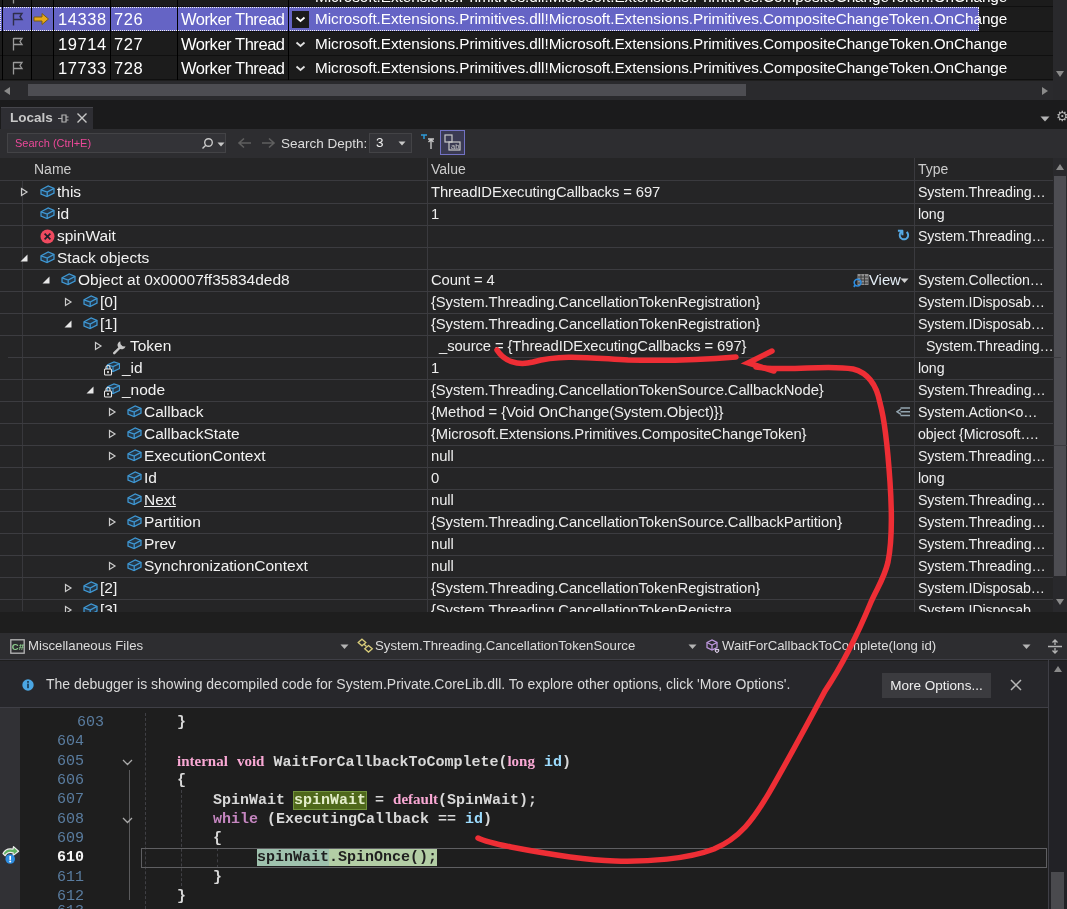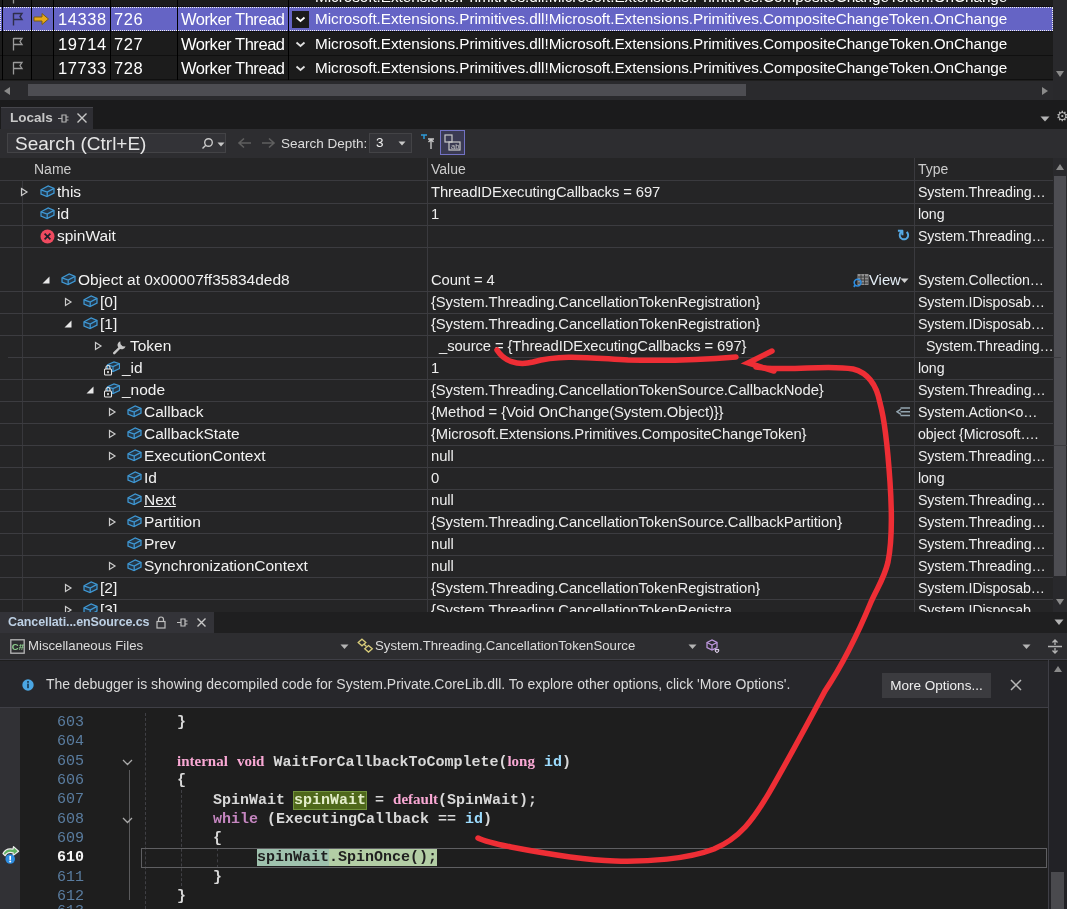--- a/index.html
+++ b/index.html
@@ -2,21 +2,21 @@
 <html><head>
 <meta charset="utf-8">
 <style>
   html,body{margin:0;padding:0;background:#1e1e1e;}
   #page{position:relative;width:1067px;height:909px;overflow:hidden;background:#1e1e1e;
         font-family:"Liberation Sans",sans-serif;color:#f0f0f0;}
   .abs{position:absolute;}
   .vline{position:absolute;width:1px;background:#000;}
   
   #threads{position:absolute;left:0;top:0;width:1053px;height:80px;background:#1c1c1c;overflow:hidden;}
-  .trow{position:absolute;left:0;width:1053px;height:24px;}
+  .trow{position:absolute;left:0;width:979px;height:24px;}
   .trow .c{position:absolute;top:0;height:24px;line-height:24px;color:#fff;}
   
   #locals{position:absolute;left:0;top:107px;width:1067px;height:505px;background:#252526;overflow:hidden;}
   .lrow{position:absolute;left:0;width:1053px;height:22px;border-bottom:1px solid #3c3c40;}
   .lrow .nm{position:absolute;top:0;height:22px;line-height:22px;font-size:15.5px;color:#f2f2f2;white-space:pre;}
   .lrow .val{position:absolute;left:431px;top:0;height:22px;line-height:22px;font-size:14.8px;letter-spacing:-0.1px;color:#eeeeee;white-space:pre;}
   .lrow .typ{position:absolute;left:918px;top:0;height:22px;line-height:22px;font-size:14.2px;letter-spacing:-0.1px;color:#eeeeee;white-space:pre;}
   .exp{position:absolute;top:6px;}
   .lic{position:absolute;top:4px;}
   
@@ -126,21 +126,21 @@
           <path d="M1.5,1.5 L10.5,10.5 M10.5,1.5 L1.5,10.5" stroke="#c8c8c8" stroke-width="1.4"></path>
         </svg>
       <svg class="abs" style="left:1040px;top:9px;" width="10" height="6" viewBox="0 0 10 6">
           <path d="M0.5,0.5 L5,5.5 L9.5,0.5 Z" fill="#b4b4b4"></path>
         </svg>
       <div class="abs" style="left:1056px;top:1px;font-size:14px;color:#b4b4b4;">⚙</div>
     </div>
 
     <div class="abs" style="left:0;top:22px;width:1067px;height:29px;background:#2d2d30;">
       <div class="abs" style="left:7px;top:4px;width:219px;height:20px;background:#333337;border:1px solid #434346;box-sizing:border-box;">
-        <div class="abs" style="left:7px;top:0;height:18px;line-height:19px;font-size:19px;color:#e5e5e5;">Search (Ctrl+E)</div>
+        <div class="abs" style="left:7px;top:0;height:18px;line-height:19px;font-size:11px;color:#ec4899;">Search (Ctrl+E)</div>
         <svg class="abs" style="left:193px;top:3px;" width="13" height="13" viewBox="0 0 13 13">
             <circle cx="7.5" cy="5.5" r="3.8" fill="none" stroke="#c8c8c8" stroke-width="1.4"></circle>
             <path d="M4.8,8.2 L1.5,11.5" stroke="#c8c8c8" stroke-width="1.4"></path>
           </svg>
         <svg class="abs" style="left:209px;top:8px;" width="8" height="5" viewBox="0 0 8 5">
             <path d="M0.5,0.5 L4,4.5 L7.5,0.5 Z" fill="#c8c8c8"></path>
           </svg>
       </div>
       <svg class="abs" style="left:237px;top:7px;" width="16" height="14" viewBox="0 0 16 14">
           <path d="M14,7 H3 M7,2.5 L2,7 L7,11.5" fill="none" stroke="#5f5f5f" stroke-width="1.6"></path>
@@ -210,20 +210,30 @@
         <div class="typ">long</div>
       </div>
     <div class="lrow" style="top:118px;">
         <svg class="lic" style="left:40px;top:4px;" width="15" height="15" viewBox="0 0 15 15">
           <circle cx="7.5" cy="7.5" r="7" fill="#ef4a5f"></circle>
           <path d="M4.6,4.6 L10.4,10.4 M10.4,4.6 L4.6,10.4" stroke="#20202a" stroke-width="1.7"></path>
         </svg>
         <div class="nm" style="left:57px;">spinWait</div>
         <div class="typ">System.Threading…</div>
         <div class="abs" style="left:897px;top:0;height:22px;line-height:21px;font-size:16px;color:#55a8e2;font-weight:700;">↻</div>
+      </div>
+    <div class="lrow" style="top:140px;">
+        <svg class="exp" style="left:20px;" width="9" height="10" viewBox="0 0 9 10">
+          <path d="M7.5,1.5 L7.5,8.5 L0.5,8.5 Z" fill="#e8e8e8"></path>
+        </svg>
+        <svg class="lic" style="left:40px;" width="15" height="13" viewBox="0 0 15 13">
+          <path d="M1,4.8 L8.2,1 L14,3.4 L14,8 L7,11.6 L1,9.2 Z" fill="#253645" stroke="#3f98d4" stroke-width="1.25"></path>
+          <path d="M1,4.8 L7.2,7 L14,3.4 M7.2,7 L7.2,11.6" fill="none" stroke="#3f98d4" stroke-width="1.25"></path>
+        </svg>
+        <div class="nm" style="left:57px;">Stack objects</div>
       </div>
     <div class="lrow" style="top:162px;">
         <svg class="exp" style="left:42px;" width="9" height="10" viewBox="0 0 9 10">
           <path d="M7.5,1.5 L7.5,8.5 L0.5,8.5 Z" fill="#e8e8e8"></path>
         </svg>
         <svg class="lic" style="left:61px;" width="15" height="13" viewBox="0 0 15 13">
           <path d="M1,4.8 L8.2,1 L14,3.4 L14,8 L7,11.6 L1,9.2 Z" fill="#253645" stroke="#3f98d4" stroke-width="1.25"></path>
           <path d="M1,4.8 L7.2,7 L14,3.4 M7.2,7 L7.2,11.6" fill="none" stroke="#3f98d4" stroke-width="1.25"></path>
         </svg>
         <div class="nm" style="left:78px;">Object at 0x00007ff35834ded8</div>
@@ -423,38 +433,20 @@
           <path d="M1,4.8 L7.2,7 L14,3.4 M7.2,7 L7.2,11.6" fill="none" stroke="#3f98d4" stroke-width="1.25"></path>
         </svg>
         <div class="nm" style="left:100px;">[3]</div>
         <div class="val">{System.Threading.CancellationTokenRegistra</div>
         <div class="typ">System.IDisposab…</div>
       </div>
   </div>
 
   <div id="editor">
 
-    <div class="abs" style="left:0;top:0;width:1067px;height:21px;background:#1f1f20;">
-      <div class="abs" style="left:0;top:0;width:214px;height:21px;background:#333338;">
-        <div class="abs" style="left:8px;top:0;height:21px;line-height:20px;font-size:12.5px;font-weight:700;color:#bdd0e4;letter-spacing:-0.1px;">Cancellati...enSource.cs</div>
-        <svg class="abs" style="left:155px;top:4px;" width="12" height="13" viewBox="0 0 12 13">
-            <rect x="2" y="5.5" width="8" height="6.5" fill="none" stroke="#c0c0c0" stroke-width="1.2"></rect>
-            <path d="M3.5,5.5 V3.5 A2.5,2.5 0 0 1 8.5,3.5 V5.5" fill="none" stroke="#c0c0c0" stroke-width="1.2"></path>
-          </svg>
-        <svg class="abs" style="left:176px;top:4px;" width="13" height="13" viewBox="0 0 13 13">
-            <path d="M1,6.5 H5 M5,3 H9 V10 H5 Z M9,5 H11.5 M9,8 H11.5" stroke="#c0c0c0" stroke-width="1.2" fill="none"></path>
-          </svg>
-        <svg class="abs" style="left:196px;top:5px;" width="11" height="11" viewBox="0 0 11 11">
-            <path d="M1.5,1.5 L9.5,9.5 M9.5,1.5 L1.5,9.5" stroke="#c8c8c8" stroke-width="1.4"></path>
-          </svg>
-      </div>
-      <svg class="abs" style="left:1054px;top:7px;" width="10" height="7" viewBox="0 0 10 7">
-          <path d="M0.5,0.5 L5,6 L9.5,0.5 Z" fill="#b4b4b4"></path>
-        </svg>
-    </div>
 
     <div class="abs" style="left:0;top:21px;width:1067px;height:27px;background:#2d2d30;border-bottom:1px solid #3f3f46;box-sizing:border-box;">
       <svg class="abs" style="left:10px;top:6px;" width="15" height="15" viewBox="0 0 15 15">
           <rect x="0.8" y="0.8" width="13.4" height="13.4" fill="none" stroke="#b8b8b8" stroke-width="1.3"></rect>
           <text x="1.8" y="11" font-size="9.5" font-weight="bold" fill="#8fd08f" font-family="Liberation Sans">C#</text>
         </svg>
       <div class="abs" style="left:28px;top:0;height:26px;line-height:26px;font-size:13.2px;color:#dcdcdc;">Miscellaneous Files</div>
       <svg class="abs" style="left:340px;top:11px;" width="9" height="6" viewBox="0 0 9 6">
           <path d="M0.5,0.5 L4.5,5 L8.5,0.5 Z" fill="#b4b4b4"></path>
         </svg>
@@ -469,20 +461,21 @@
       <svg class="abs" style="left:688px;top:11px;" width="9" height="6" viewBox="0 0 9 6">
           <path d="M0.5,0.5 L4.5,5 L8.5,0.5 Z" fill="#b4b4b4"></path>
         </svg>
       <svg class="abs" style="left:705px;top:5px;" width="17" height="17" viewBox="0 0 17 17">
           <g fill="none" stroke="#c09ae0" stroke-width="1.25">
             <path d="M2,4.5 L7,2 L12,4.5 L12,9.5 L7,12 L2,9.5 Z"></path>
             <path d="M2,4.5 L7,7 L12,4.5 M7,7 L7,12"></path>
             <path d="M10.2,12.2 C10.2,10.9 12,10.9 12,12.2 C12,10.9 13.8,10.9 13.8,12.2 C13.8,13.4 12,14.6 12,14.6 C12,14.6 10.2,13.4 10.2,12.2 Z" stroke="#e2d4ee" stroke-width="1.1"></path>
           </g>
         </svg>
+      <div class="abs" style="left:722px;top:0;height:26px;line-height:26px;font-size:13.2px;color:#dcdcdc;">WaitForCallbackToComplete(long id)</div>
       <svg class="abs" style="left:1022px;top:11px;" width="9" height="6" viewBox="0 0 9 6">
           <path d="M0.5,0.5 L4.5,5 L8.5,0.5 Z" fill="#b4b4b4"></path>
         </svg>
       <svg class="abs" style="left:1046px;top:6px;" width="18" height="15" viewBox="0 0 18 15">
           <path d="M2,7.5 H16 M9,1 V6 M9,9 V14 M6.5,3.5 L9,1 L11.5,3.5 M6.5,11.5 L9,14 L11.5,11.5" stroke="#b4b4b4" stroke-width="1.3" fill="none"></path>
         </svg>
     </div>
 
     <div class="abs" style="left:0;top:49px;width:1048px;height:47px;background:#27272b;border-bottom:1px solid #3f3f46;box-sizing:border-box;">
       <svg class="abs" style="left:22px;top:18px;" width="12" height="12" viewBox="0 0 12 12">
@@ -505,21 +498,21 @@
       <path d="M3,9.5 C5,5.8 9,4.2 13,5.2 L13.5,2.6 L18.6,7.2 L13,11.6 L13.2,8.8 C9.5,7.8 6.5,9 5.2,11.8 Z" fill="#62b262" stroke="#ededed" stroke-width="1.2" stroke-linejoin="round"></path>
       <circle cx="10.2" cy="15" r="4.8" fill="#2e8de0"></circle>
       <rect x="9.4" y="11.9" width="1.6" height="4" fill="#fff"></rect>
           <circle cx="10.2" cy="17.5" r="1" fill="#fff"></circle>
     </svg>
     <div class="dashv" style="left:145px;top:5px;height:196px;"></div>
     <div class="dashv" style="left:181px;top:82px;height:96px;"></div>
     <div class="dashv" style="left:217px;top:140px;height:20px;"></div>
     <div class="abs" style="left:129px;top:62px;width:1px;height:130px;background:#5a5a5c;"></div>
     <div class="abs" style="left:141px;top:139.5px;width:906px;height:20px;border:1px solid #5f5f62;box-sizing:border-box;"></div>
-    <div class="lnum" style="top:5.0px;color:#5a7da0;">603</div>
+    <div class="lnum" style="top:5.0px;color:#5a7da0;margin-left:20px;">603</div>
     <div class="codeline" style="left:105px;top:5.0px;">        }</div>
     <div class="lnum" style="top:24.3px;color:#5a7da0;">604</div>
     <div class="lnum" style="top:43.7px;color:#5a7da0;">605</div>
     <div class="codeline" style="left:105px;top:43.7px;">        <span class="kw">internal</span> <span class="kw">void</span> WaitForCallbackToComplete(<span class="kw">long</span> <span class="prm">id</span>)</div>
     <svg class="abs" style="left:121px;top:49.7px;" width="13" height="9" viewBox="0 0 13 9">
           <path d="M2,2 L6.5,6.5 L11,2" fill="none" stroke="#aaaaaa" stroke-width="1.3"></path>
         </svg>
     <div class="lnum" style="top:63.0px;color:#5a7da0;">606</div>
     <div class="codeline" style="left:105px;top:63.0px;">        {</div>
     <div class="lnum" style="top:82.3px;color:#5a7da0;">607</div>

